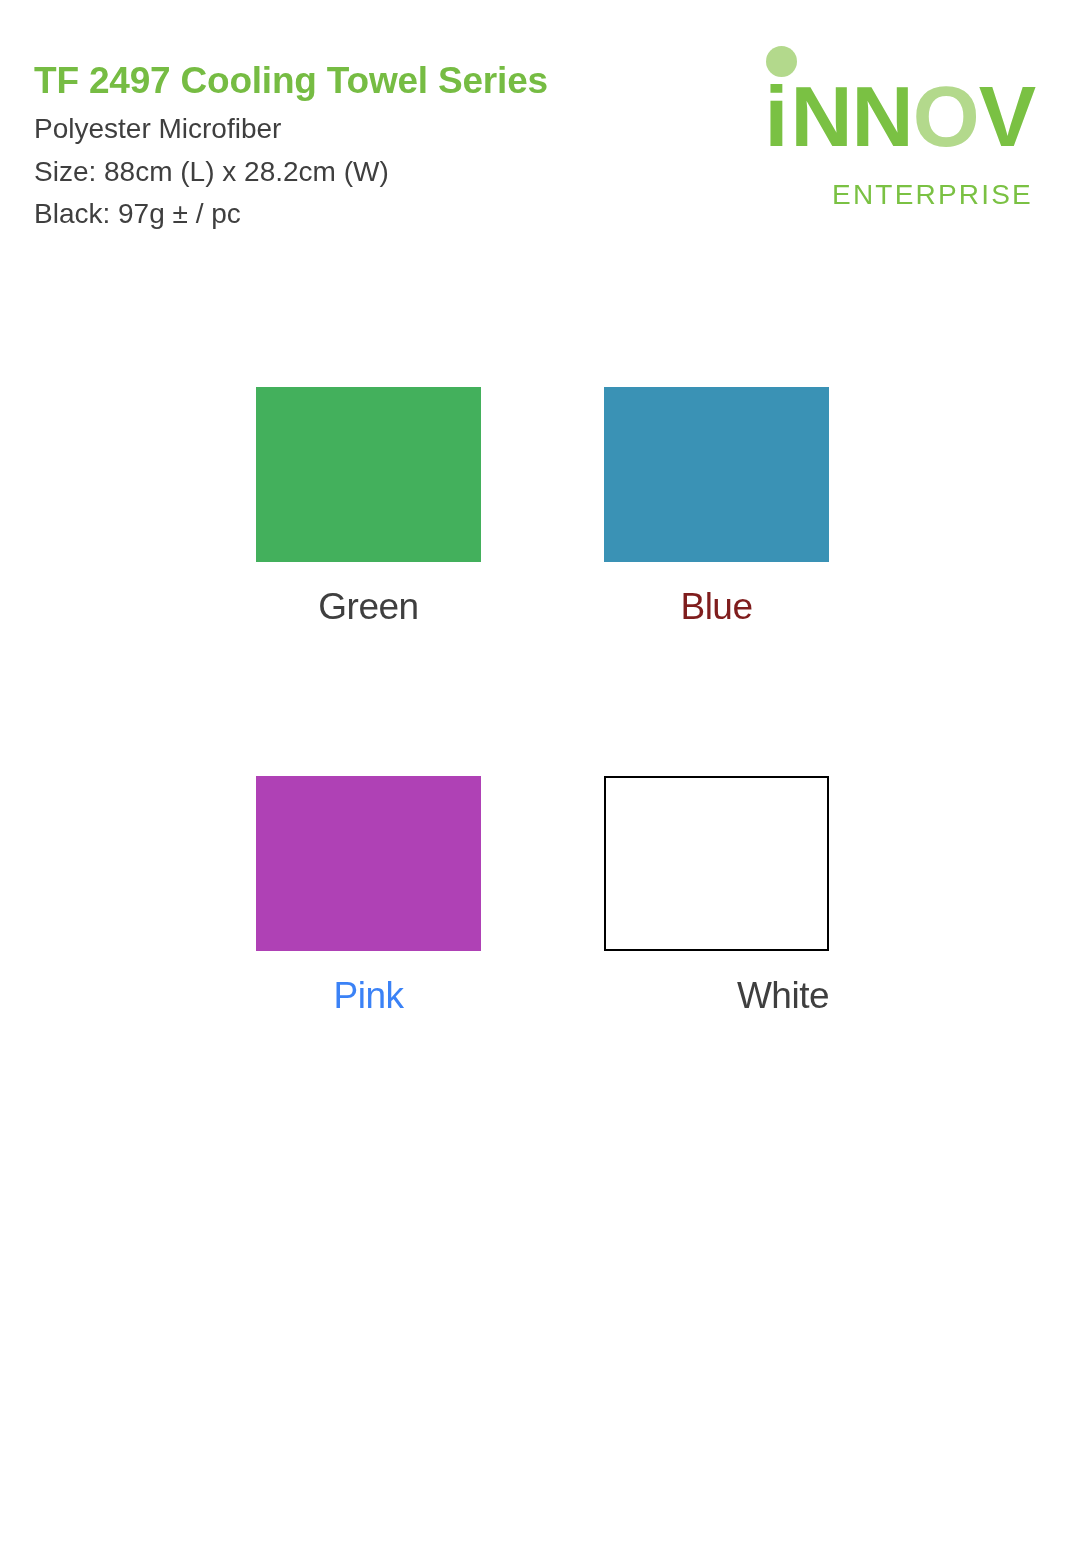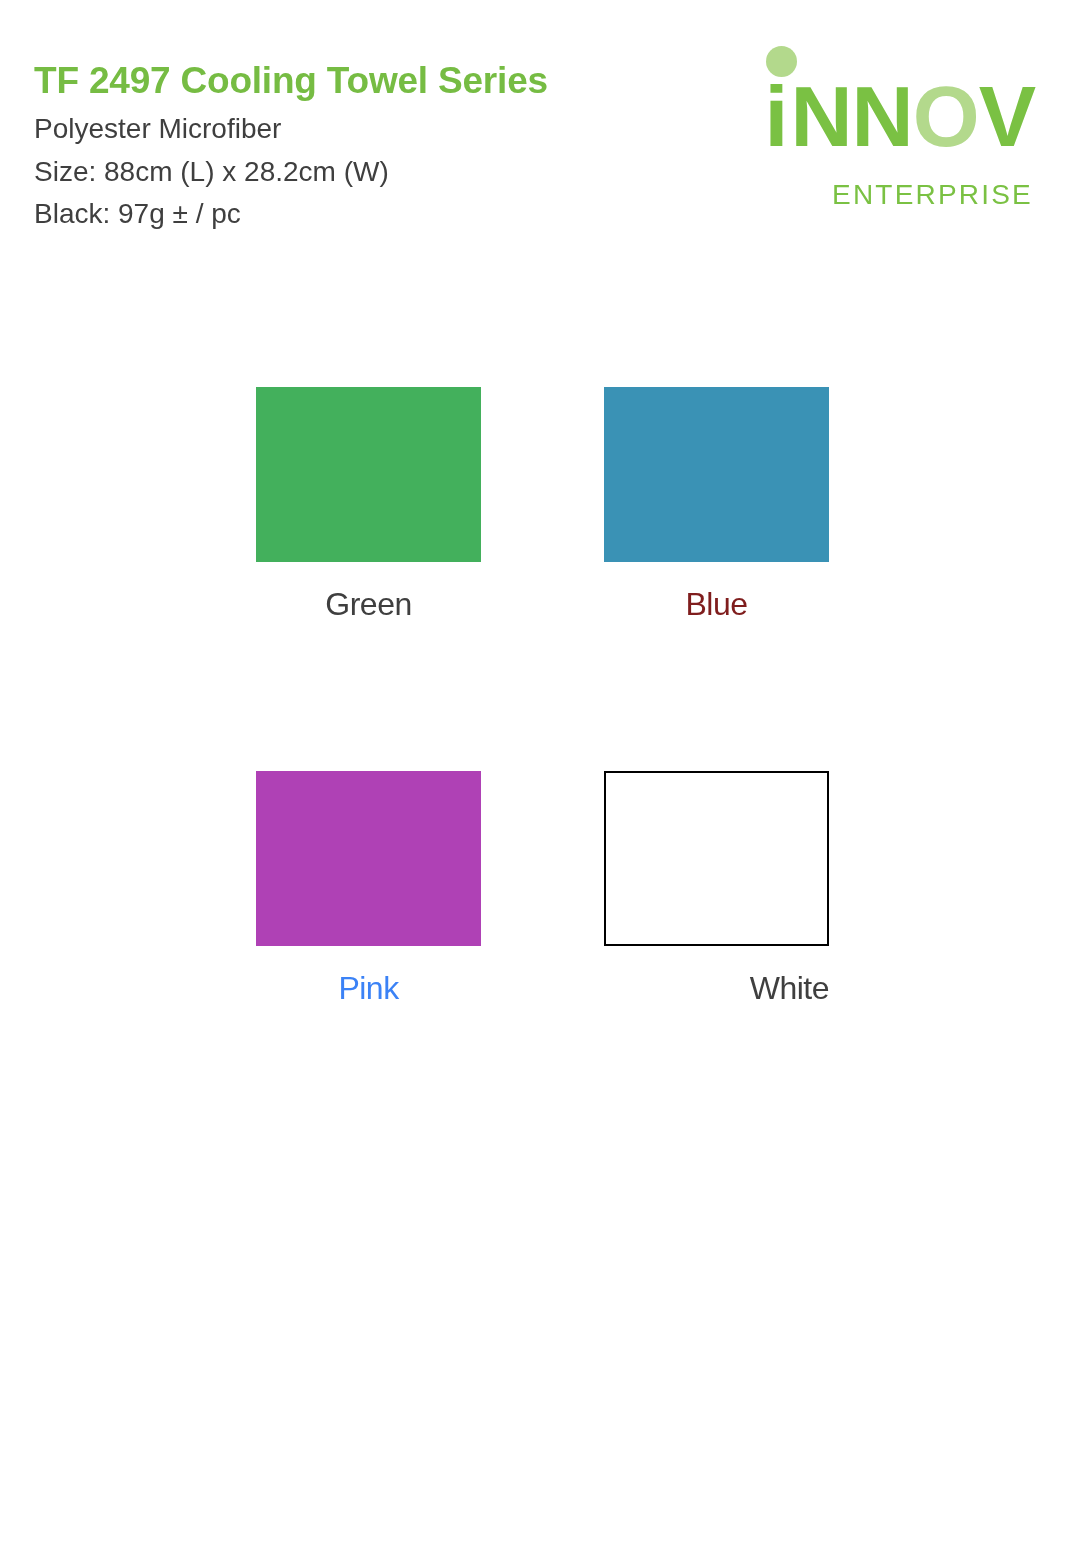--- a/index.html
+++ b/index.html
@@ -133,21 +133,21 @@
   .swatch-box {
     width: 225px;
     height: 175px;
     box-sizing: border-box;
   }
   .swatch-box.bordered {
     border: 2px solid #000000;
   }
   .swatch-label {
     text-align: center;
-    font-size: 32px;
+    font-size: 37px;
     color: #3f3f3f;
     line-height: 1;
     padding-top: 26px;
     padding-bottom: 0;
     letter-spacing: -0.5px;
   }
   .row-gap {
     height: 151px;
   }
 </style>

